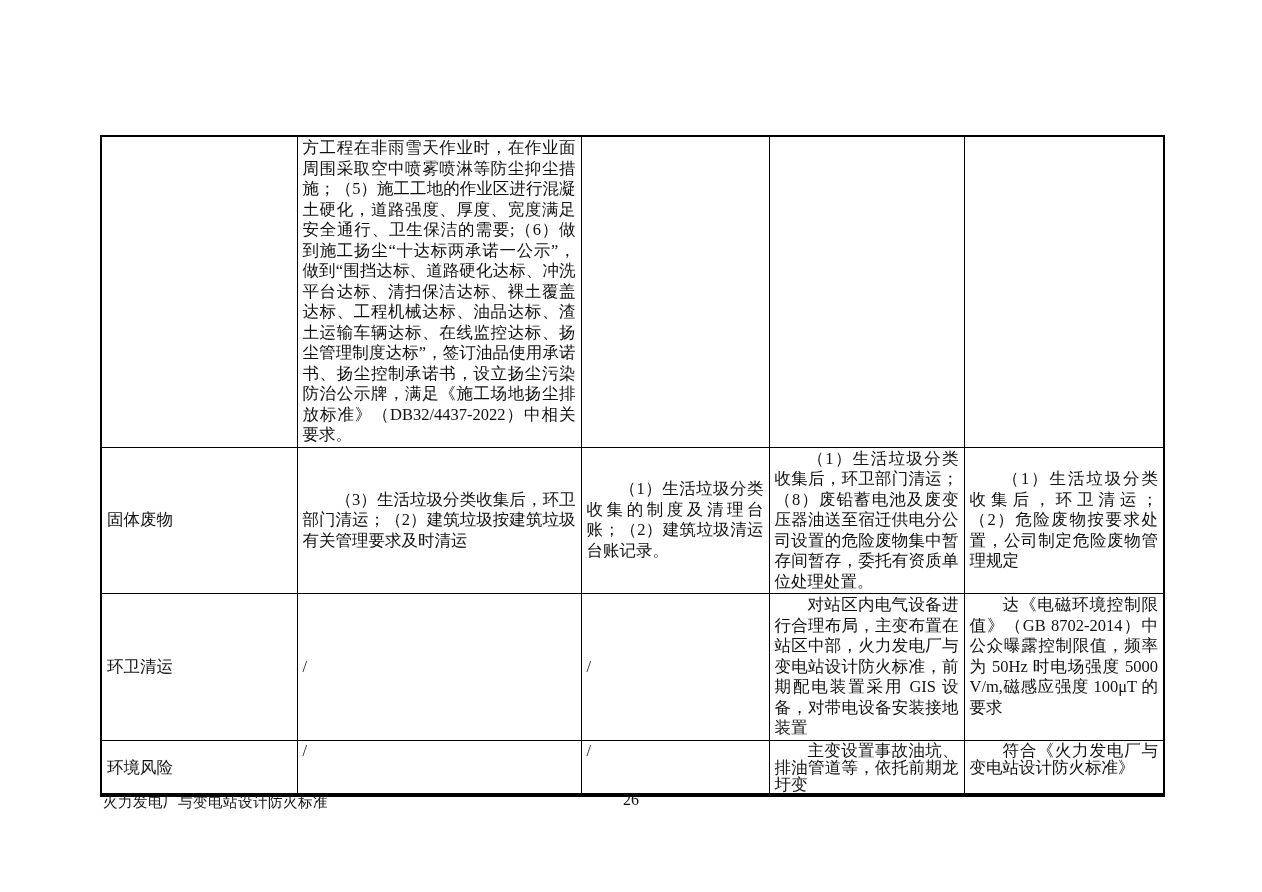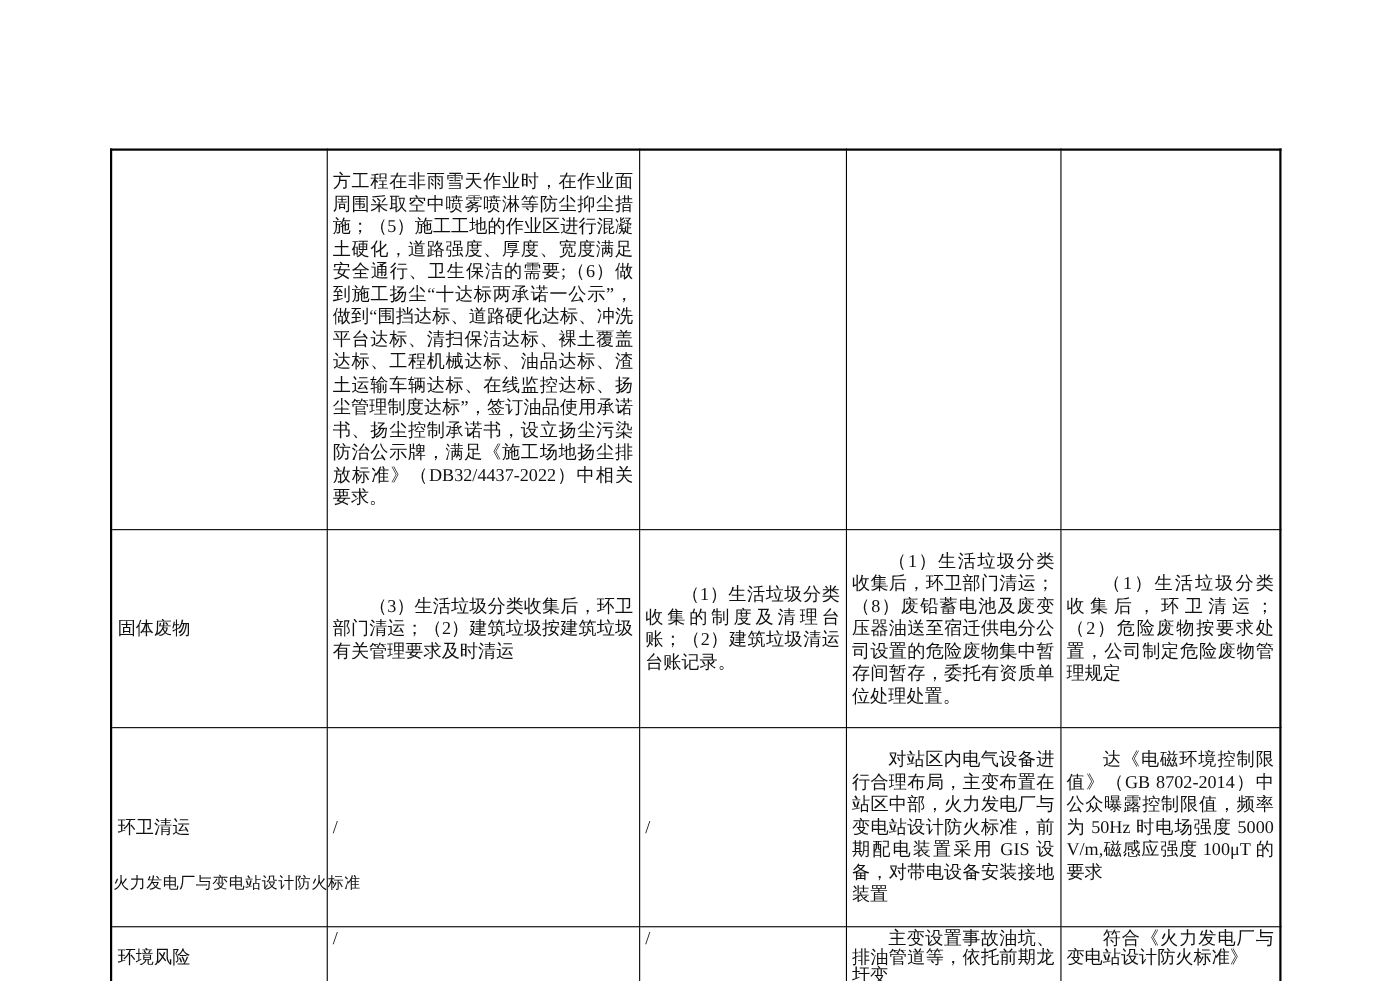--- a/index.html
+++ b/index.html
@@ -17,21 +17,21 @@
     position:absolute;
     left:100px;top:135px;
     width:1063px;
     border-collapse:collapse;
     table-layout:fixed;
     border:2px solid #000;
     border-bottom:4px solid #000;
   }
   td{
     border:1.5px solid #000;
-    padding:18px 5px;
+    padding:1px 5px;
     font-size:16.5px;
     line-height:20.5px;
     text-align:justify;
     text-justify:inter-ideograph;
     word-break:break-all;
     overflow:hidden;
     vertical-align:top;
   }
   td.h{          
     vertical-align:middle;
@@ -95,14 +95,15 @@
         <td class="h">环境风险</td>
         <td class="slash">/</td>
         <td class="slash">/</td>
         <td class="t ind">主变设置事故油坑、排油管道等，依托前期龙圩变</td>
         <td class="t ind">符合《火力发电厂与变电站设计防火标准》</td>
       </tr>
     </tbody>
   </table>
 
   <div class="footer-company">火力发电厂与变电站设计防火标准</div>
+  <div class="footer-page">26</div>
 
 </div>
 
 </body></html>

